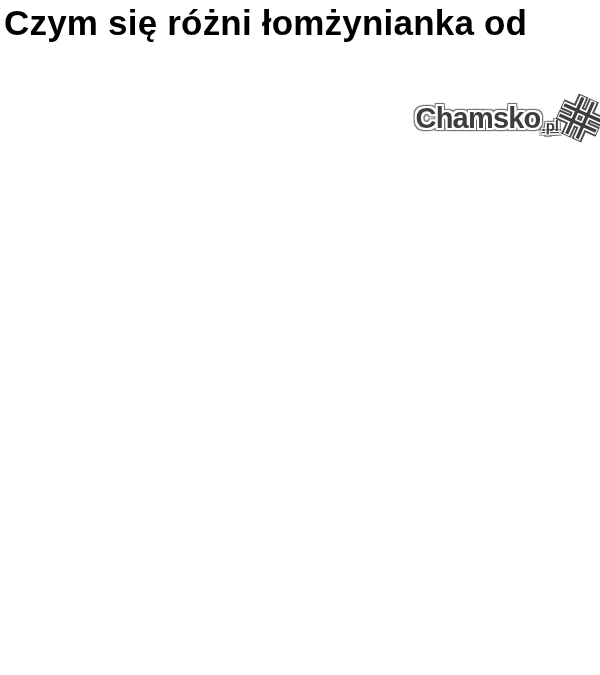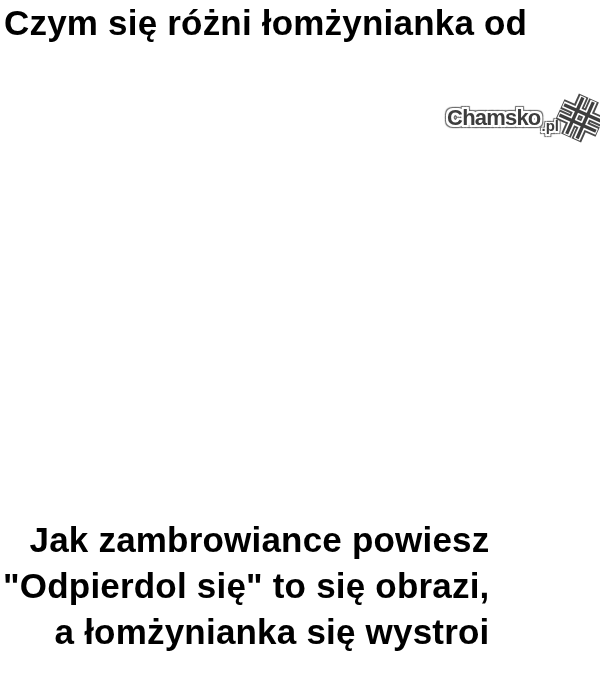--- a/index.html
+++ b/index.html
@@ -37,39 +37,40 @@
   .watermark {
     position: absolute;
     top: 90px;
     right: 1px;
     height: 56px;
     display: flex;
     align-items: center;
   }
   .wm-brand {
     font-weight: bold;
-    font-size: 22px;
+    font-size: 29px;
     letter-spacing: -0.8px;
     color: #3d3d3d;
     text-shadow:
       -2px -2px 0 #ffffff, 2px -2px 0 #ffffff, -2px 2px 0 #ffffff, 2px 2px 0 #ffffff,
       -2px 0 0 #ffffff, 2px 0 0 #ffffff, 0 -2px 0 #ffffff, 0 2px 0 #ffffff,
       -3px -3px 1px #6a6a6a, 3px -3px 1px #6a6a6a, -3px 3px 1px #6a6a6a, 3px 3px 1px #6a6a6a,
       -3px 0 1px #6a6a6a, 3px 0 1px #6a6a6a, 0 -3px 1px #6a6a6a, 0 3px 1px #6a6a6a;
   }
   .wm-tld {
     font-weight: bold;
     font-size: 15px;
     color: #3d3d3d;
     margin: 14px 0 0 1px;
     text-shadow:
       -1.5px -1.5px 0 #ffffff, 1.5px -1.5px 0 #ffffff, -1.5px 1.5px 0 #ffffff, 1.5px 1.5px 0 #ffffff,
       -1.5px 0 0 #ffffff, 1.5px 0 0 #ffffff, 0 -1.5px 0 #ffffff, 0 1.5px 0 #ffffff,
       -2.5px -2.5px 1px #6a6a6a, 2.5px -2.5px 1px #6a6a6a, -2.5px 2.5px 1px #6a6a6a, 2.5px 2.5px 1px #6a6a6a,
       -2.5px 0 1px #6a6a6a, 2.5px 0 1px #6a6a6a, 0 -2.5px 1px #6a6a6a, 0 2.5px 1px #6a6a6a;
+    text-decoration: underline;
   }
   .wm-hash {
     width: 38px;
     height: 52px;
     margin-left: 2px;
     overflow: visible;
   }
   .spacer-middle {
     position: absolute;
     left: 0;
@@ -113,19 +114,14 @@
           <line x1="26" y1="5" x2="26" y2="47"></line>
           <line x1="-1" y1="20" x2="41" y2="20"></line>
           <line x1="-1" y1="32" x2="41" y2="32"></line>
         </g>
       </g>
     </svg>
   </div>
 
   <div class="spacer-middle"></div>
 
-  <div class="caption caption-bottom">
-    <div>Jak zambrowiance powiesz</div>
-    <div>"Odpierdol się" to się obrazi,</div>
-    <div>a łomżynianka się wystroi</div>
-  </div>
 
 </div>
 
 </body></html>

